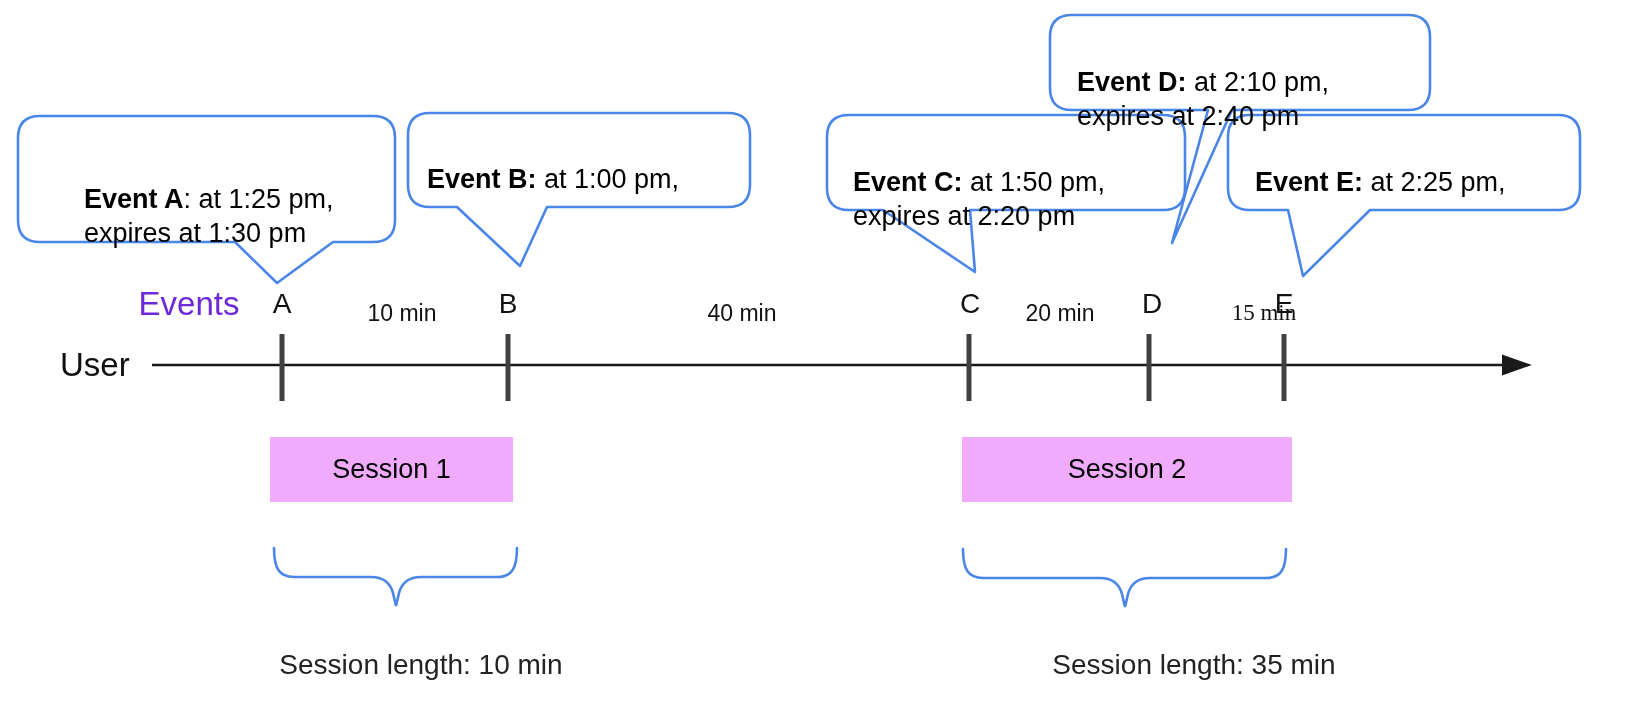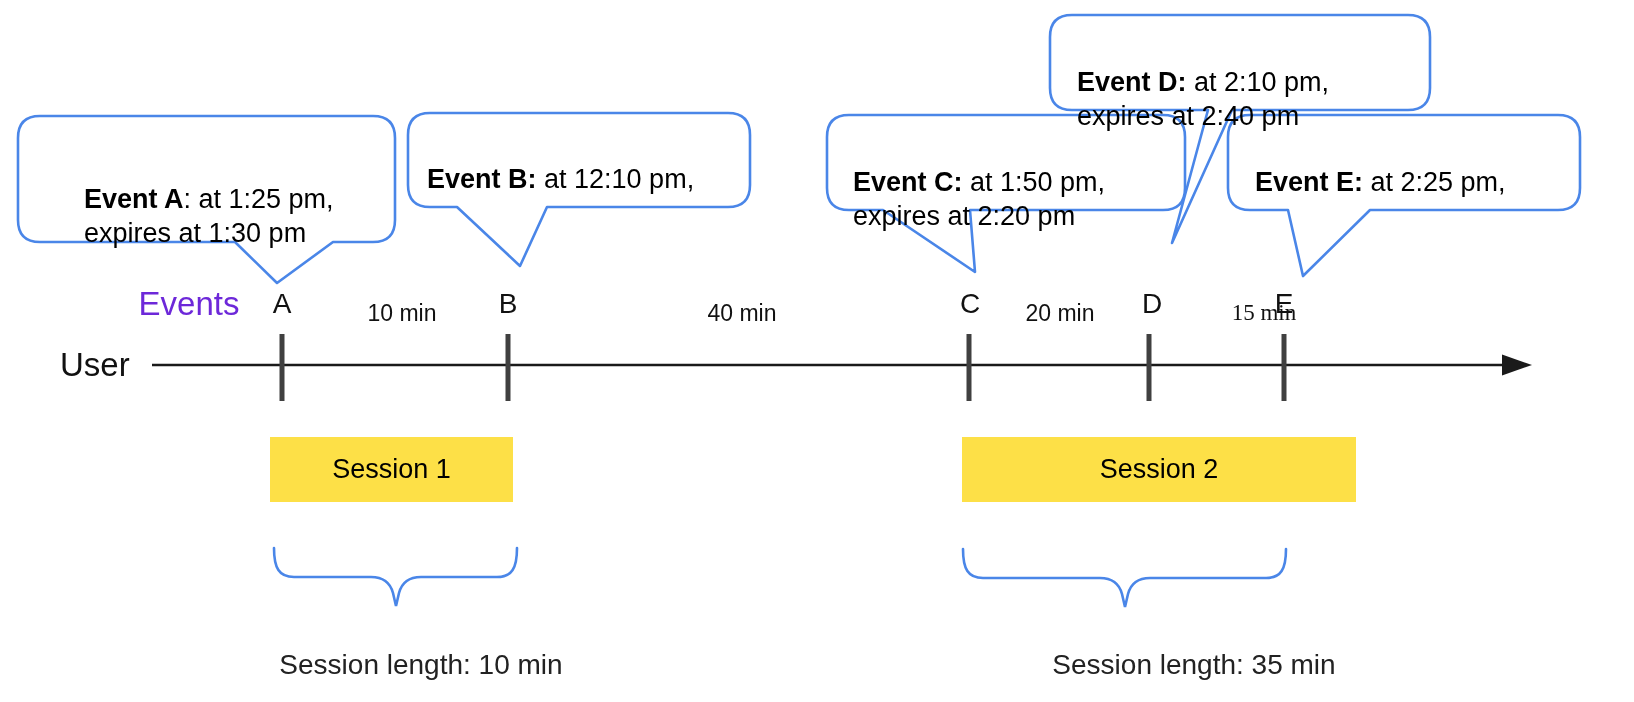--- a/index.html
+++ b/index.html
@@ -46,27 +46,27 @@
     position:absolute;
     top:299px;
     font-size:23px;line-height:28px;
     transform:translateX(-50%);
     color:#111;
     white-space:nowrap;
   }
   .session-box{
     position:absolute;
     top:437px;height:65px;
-    background:#fde047;
+    background:#f0abfc;
     display:flex;align-items:center;justify-content:center;
     font-size:27px;
     color:#000;
   }
   .session-box.s1{left:270px;width:243px;}
-  .session-box.s2{left:962px;width:394px;}
+  .session-box.s2{left:962px;width:330px;}
   .session-length{
     position:absolute;
     top:648px;
     font-size:28px;line-height:34px;
     transform:translateX(-50%);
     color:#222;
     white-space:nowrap;
   }
 </style>
 </head>
@@ -93,21 +93,21 @@
 
     <path d="M 274 548 C 274 568 279 577 294 577 L 371 577 C 383 577 390 582 393 593 L 396 606 L 399 593 C 402 582 409 577 421 577 L 497 577 C 512 577 517 568 517 548" fill="none" stroke="#4a86e8" stroke-width="2.6" stroke-linecap="round"></path>
     <path d="M 963 549 C 963 569 968 578 983 578 L 1100 578 C 1112 578 1119 583 1122 594 L 1125 607 L 1128 594 C 1131 583 1138 578 1150 578 L 1266 578 C 1281 578 1286 569 1286 549" fill="none" stroke="#4a86e8" stroke-width="2.6" stroke-linecap="round"></path>
   </svg>
 
   <div class="bubble-text" style="left:84px;top:146px;">
     <div><span class="b">Event A</span><span>: at 1:25 pm,</span></div>
     <div>expires at 1:30 pm</div>
   </div>
   <div class="bubble-text" style="left:427px;top:126px;">
-    <div><span class="b">Event B:</span><span> at 12:10 pm,</span></div>
+    <div><span class="b">Event B:</span><span> at 1:00 pm,</span></div>
   </div>
   <div class="bubble-text" style="left:853px;top:129px;">
     <div><span class="b">Event C:</span><span> at 1:50 pm,</span></div>
     <div>expires at 2:20 pm</div>
   </div>
   <div class="bubble-text" style="left:1077px;top:29px;">
     <div><span class="b">Event D:</span><span> at 2:10 pm,</span></div>
     <div>expires at 2:40 pm</div>
   </div>
   <div class="bubble-text" style="left:1255px;top:129px;">

